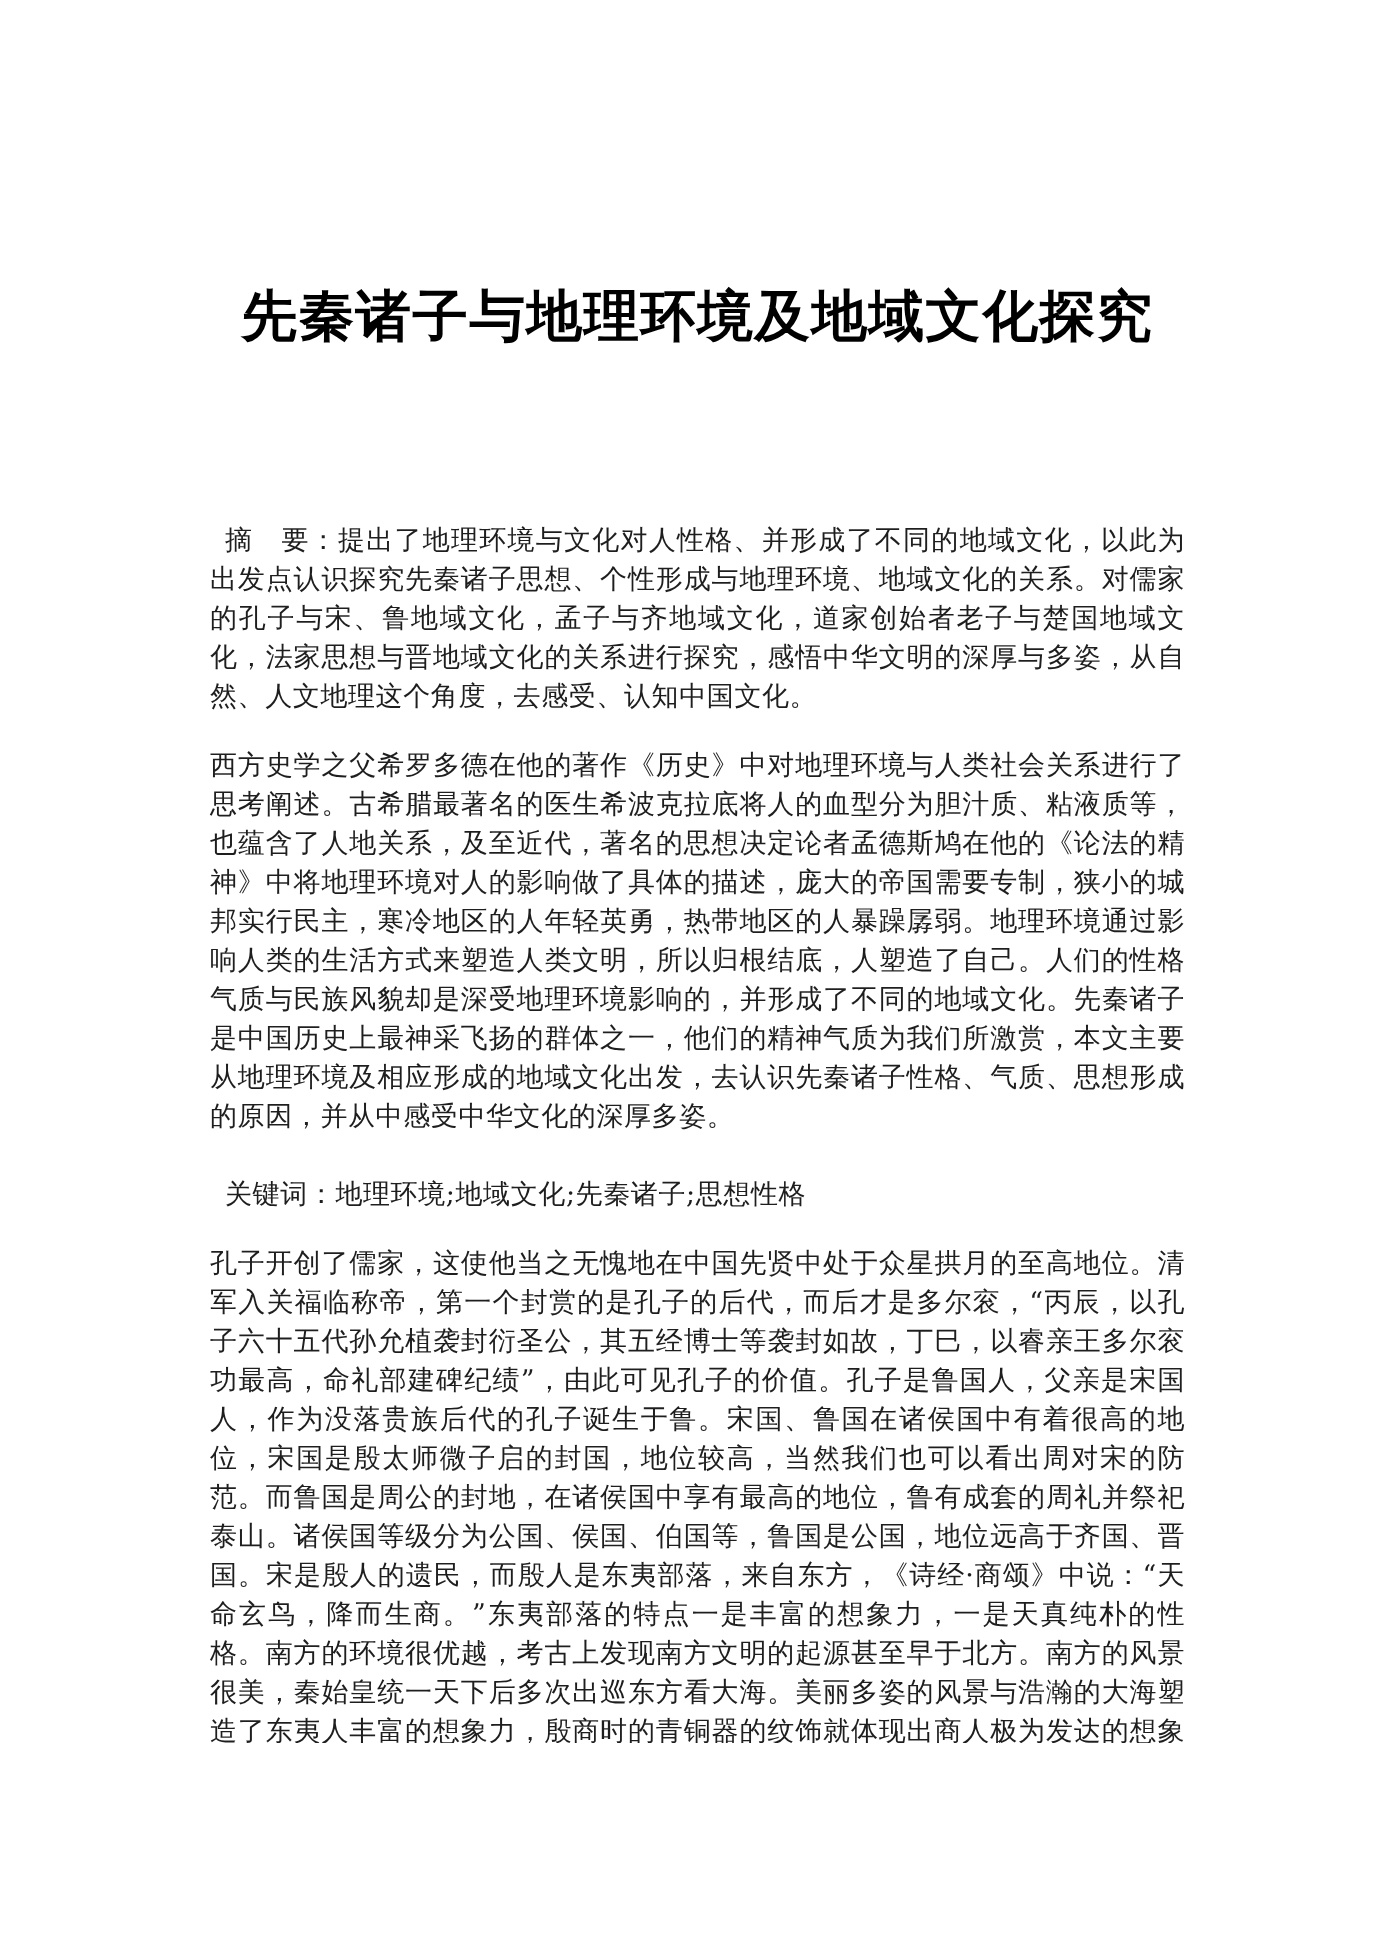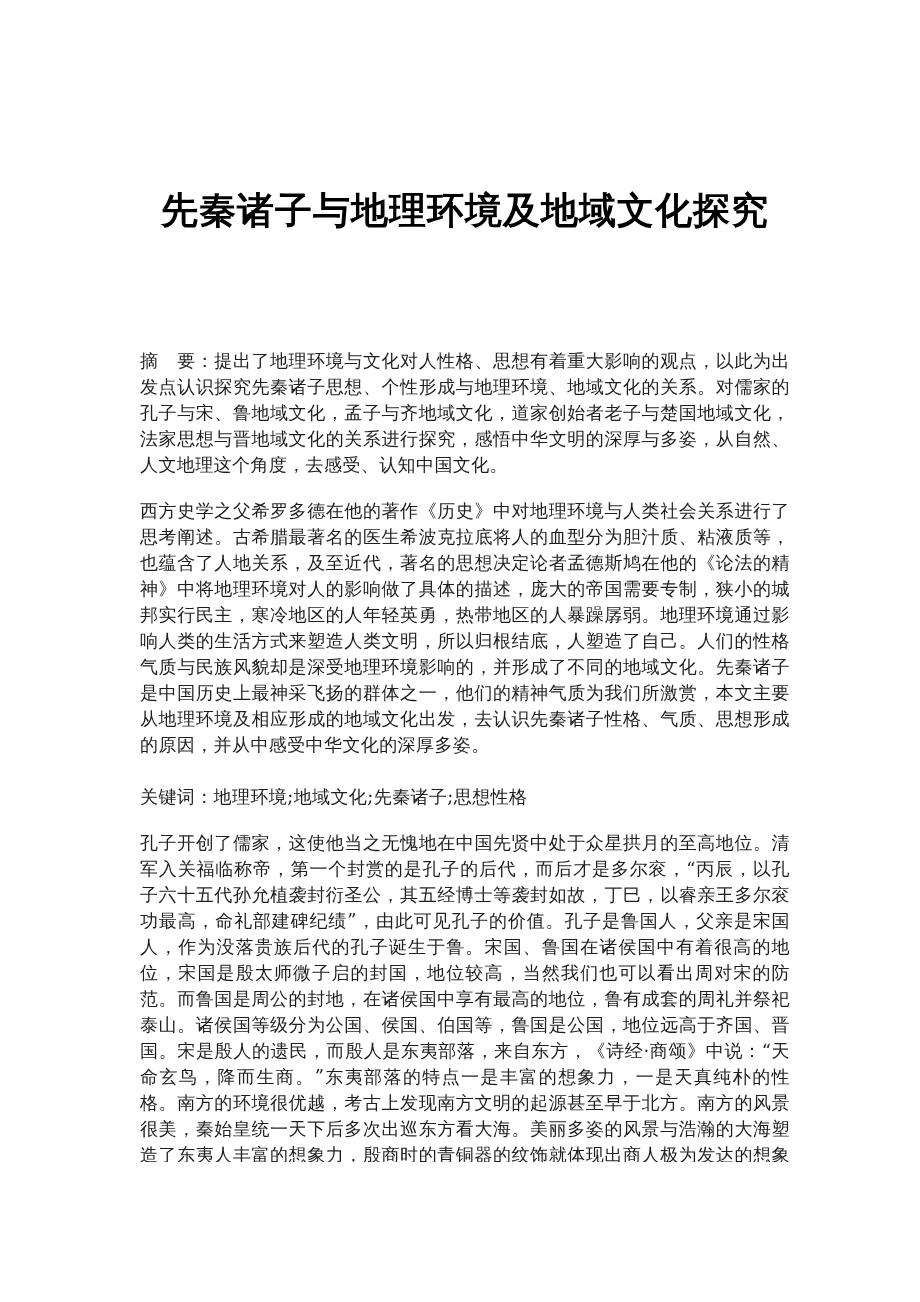--- a/index.html
+++ b/index.html
@@ -34,33 +34,33 @@
   .para {
     font-size: 18px;
     line-height: 26px;
     letter-spacing: 0.4px;
     text-align: justify;
     text-justify: inter-ideograph;
   }
   .abstract { margin-bottom: 20px; }
   .keywords { margin-bottom: 20px; }
   .body-para { margin-bottom: 26px; }
-  .inline-label { display: inline; }
+  .inline-label { display: inline; margin-left: 10px; }
   .inline-text { display: inline; }
 </style>
 </head>
 <body>
 
 <div class="page">
   <div class="content">
 
     <h1 class="doc-title">先秦诸子与地理环境及地域文化探究</h1>
 
 
-    <p class="para abstract"><span class="inline-label">摘　要：</span><span class="inline-text">提出了地理环境与文化对人性格、思想有着重大影响的观点，以此为出发点认识探究先秦诸子思想、个性形成与地理环境、地域文化的关系。对儒家的孔子与宋、鲁地域文化，孟子与齐地域文化，道家创始者老子与楚国地域文化，法家思想与晋地域文化的关系进行探究，感悟中华文明的深厚与多姿，从自然、人文地理这个角度，去感受、认知中国文化。</span></p>
+    <p class="para abstract"><span class="inline-label">摘　要：</span><span class="inline-text">提出了地理环境与文化对人性格、并形成了不同的地域文化，以此为出发点认识探究先秦诸子思想、个性形成与地理环境、地域文化的关系。对儒家的孔子与宋、鲁地域文化，孟子与齐地域文化，道家创始者老子与楚国地域文化，法家思想与晋地域文化的关系进行探究，感悟中华文明的深厚与多姿，从自然、人文地理这个角度，去感受、认知中国文化。</span></p>
 
     <p class="para body-para">西方史学之父希罗多德在他的著作《历史》中对地理环境与人类社会关系进行了思考阐述。古希腊最著名的医生希波克拉底将人的血型分为胆汁质、粘液质等，也蕴含了人地关系，及至近代，著名的思想决定论者孟德斯鸠在他的《论法的精神》中将地理环境对人的影响做了具体的描述，庞大的帝国需要专制，狭小的城邦实行民主，寒冷地区的人年轻英勇，热带地区的人暴躁孱弱。地理环境通过影响人类的生活方式来塑造人类文明，所以归根结底，人塑造了自己。人们的性格气质与民族风貌却是深受地理环境影响的，并形成了不同的地域文化。先秦诸子是中国历史上最神采飞扬的群体之一，他们的精神气质为我们所激赏，本文主要从地理环境及相应形成的地域文化出发，去认识先秦诸子性格、气质、思想形成的原因，并从中感受中华文化的深厚多姿。</p>
 
     <p class="para keywords"><span class="inline-label">关键词：</span><span class="inline-text">地理环境;地域文化;先秦诸子;思想性格</span></p>
 
     <p class="para body-para">孔子开创了儒家，这使他当之无愧地在中国先贤中处于众星拱月的至高地位。清军入关福临称帝，第一个封赏的是孔子的后代，而后才是多尔衮，“丙辰，以孔子六十五代孙允植袭封衍圣公，其五经博士等袭封如故，丁巳，以睿亲王多尔衮功最高，命礼部建碑纪绩”，由此可见孔子的价值。孔子是鲁国人，父亲是宋国人，作为没落贵族后代的孔子诞生于鲁。宋国、鲁国在诸侯国中有着很高的地位，宋国是殷太师微子启的封国，地位较高，当然我们也可以看出周对宋的防范。而鲁国是周公的封地，在诸侯国中享有最高的地位，鲁有成套的周礼并祭祀泰山。诸侯国等级分为公国、侯国、伯国等，鲁国是公国，地位远高于齐国、晋国。宋是殷人的遗民，而殷人是东夷部落，来自东方，《诗经·商颂》中说：“天命玄鸟，降而生商。”东夷部落的特点一是丰富的想象力，一是天真纯朴的性格。南方的环境很优越，考古上发现南方文明的起源甚至早于北方。南方的风景很美，秦始皇统一天下后多次出巡东方看大海。美丽多姿的风景与浩瀚的大海塑造了东夷人丰富的想象力，殷商时的青铜器的纹饰就体现出商人极为发达的想象力。而性格的另一特点是天真纯朴，对东夷部落</p>
 
   </div>
 </div>
 

